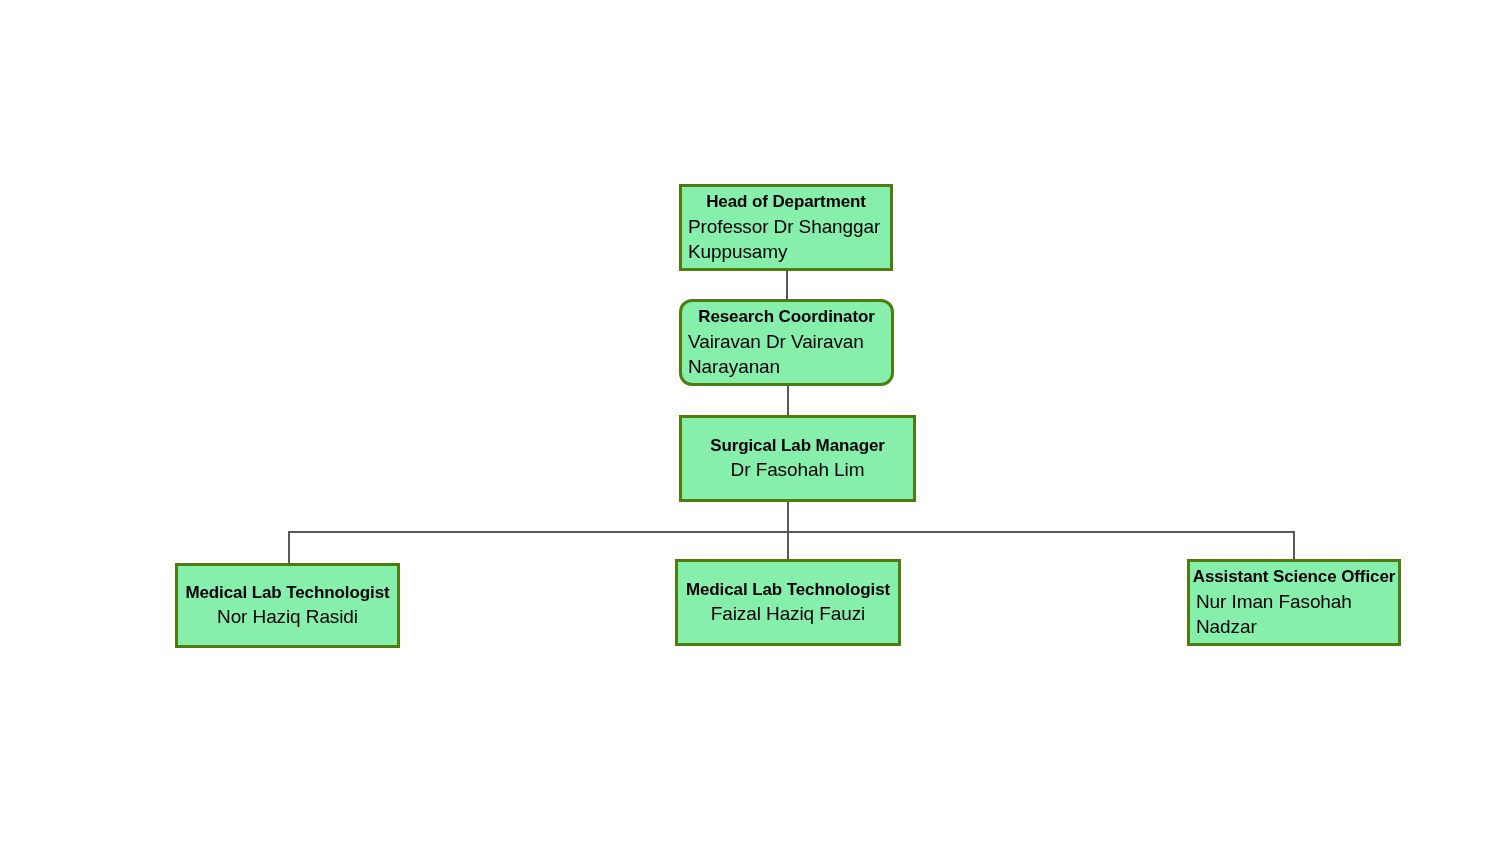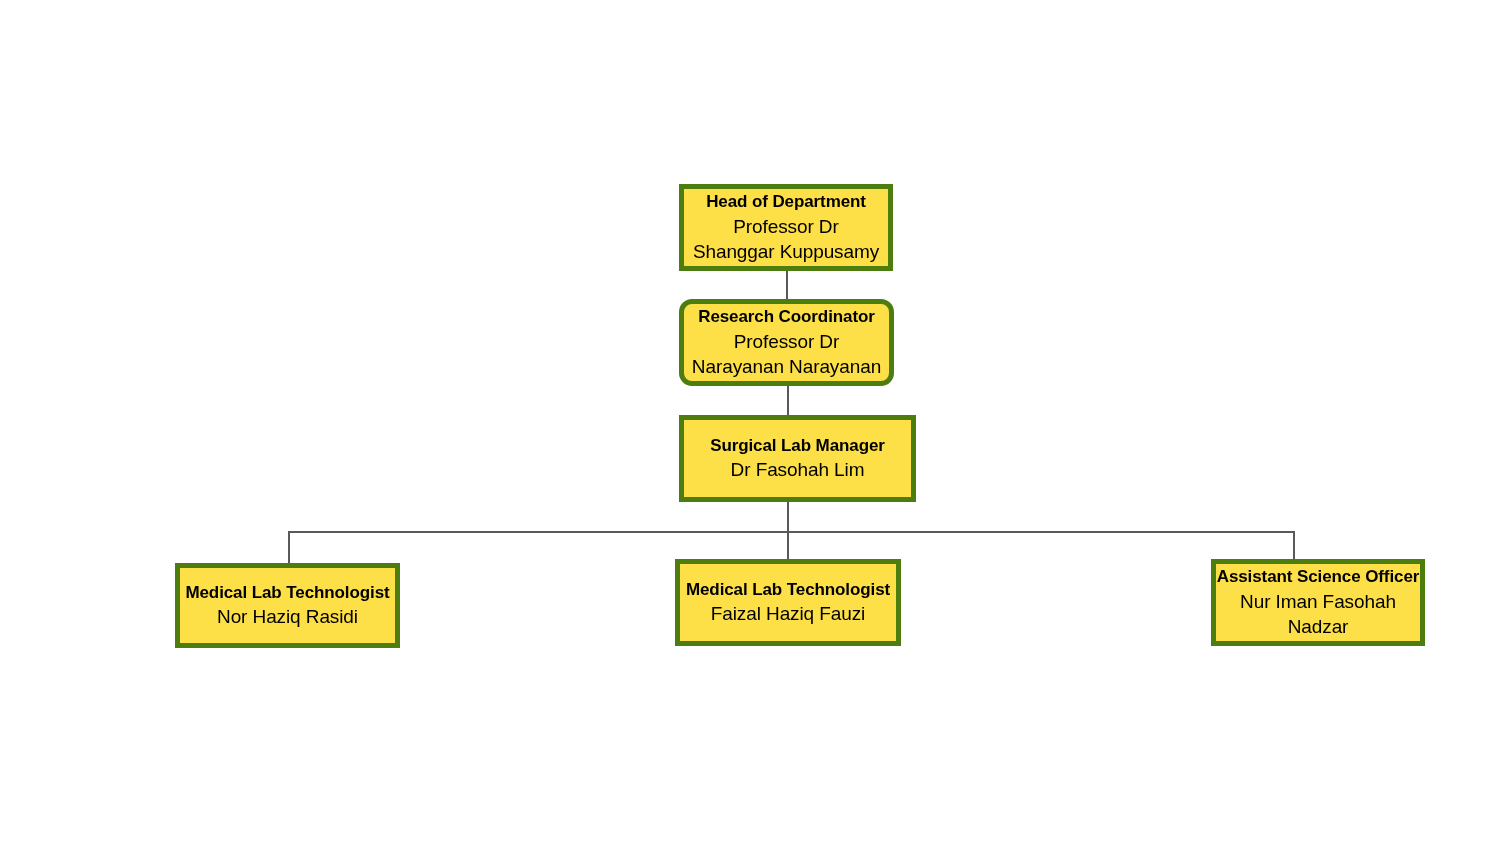--- a/index.html
+++ b/index.html
@@ -18,27 +18,27 @@
     width: 1500px;
     height: 844px;
     background: #ffffff;
     overflow: hidden;
   }
 
   
   .org-box {
     position: absolute;
     box-sizing: border-box;
-    background: #fde047;
-    border: 5px solid #4d7c0f;
+    background: #86efac;
+    border: 3px solid #4d7c0f;
     display: flex;
     flex-direction: column;
     align-items: center;
     justify-content: center;
-    text-align: center;
+    text-align: left;
     line-height: 1.32;
     padding: 4px 6px;
     z-index: 2;
   }
   .org-title {
     font-weight: bold;
     font-size: 17px;
     letter-spacing: -0.1px;
     white-space: nowrap;
   }
@@ -48,21 +48,21 @@
     letter-spacing: -0.1px;
     max-width: 100%;
   }
 
   
   #node-hod              { left: 679px;  top: 184px; width: 214px; height: 87px; }
   #node-research-coord   { left: 679px;  top: 299px; width: 215px; height: 87px; border-radius: 13px; }
   #node-lab-manager      { left: 679px;  top: 415px; width: 237px; height: 87px; }
   #node-mlt-left         { left: 175px;  top: 563px; width: 225px; height: 85px; }
   #node-mlt-center       { left: 675px;  top: 559px; width: 226px; height: 87px; }
-  #node-asst-sci-officer { left: 1187px; top: 559px; width: 214px; height: 87px; margin-left: 24px; }
+  #node-asst-sci-officer { left: 1187px; top: 559px; width: 214px; height: 87px; }
 
   
   .connector {
     position: absolute;
     background: #595959;
     z-index: 1;
   }
   .v-line { width: 1.6px; }
   .h-line { height: 1.6px; }
 
@@ -91,21 +91,21 @@
   <div class="connector v-line" id="branch-center"></div>
   <div class="connector v-line" id="branch-right"></div>
 
   <div class="org-box" id="node-hod">
     <div class="org-title">Head of Department</div>
     <div class="org-name">Professor Dr Shanggar Kuppusamy</div>
   </div>
 
   <div class="org-box" id="node-research-coord">
     <div class="org-title">Research Coordinator</div>
-    <div class="org-name">Professor Dr Narayanan Narayanan</div>
+    <div class="org-name">Vairavan Dr Vairavan Narayanan</div>
   </div>
 
   <div class="org-box" id="node-lab-manager">
     <div class="org-title">Surgical Lab Manager</div>
     <div class="org-name">Dr Fasohah Lim</div>
   </div>
 
   <div class="org-box" id="node-mlt-left">
     <div class="org-title">Medical Lab Technologist</div>
     <div class="org-name">Nor Haziq Rasidi</div>

